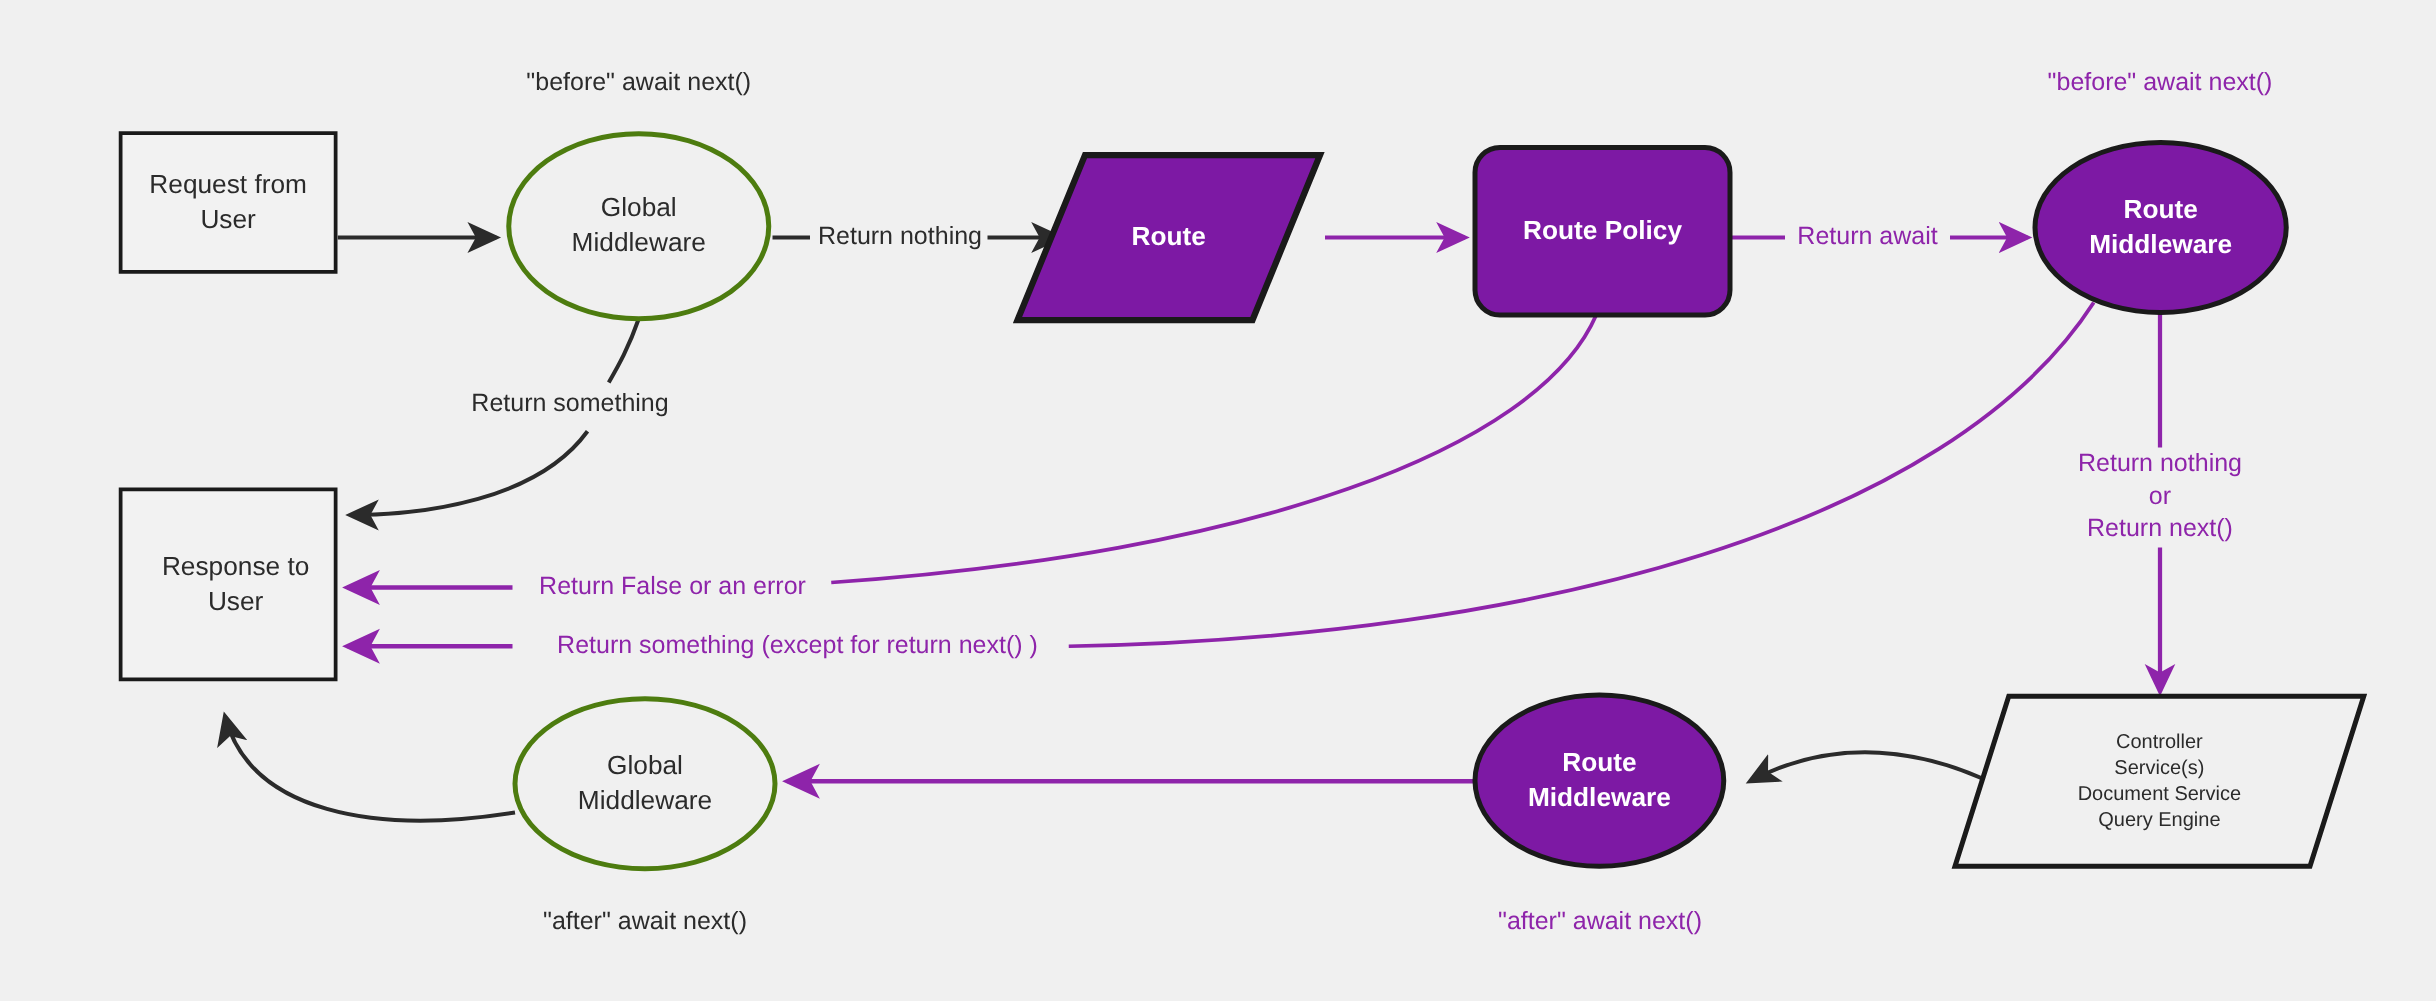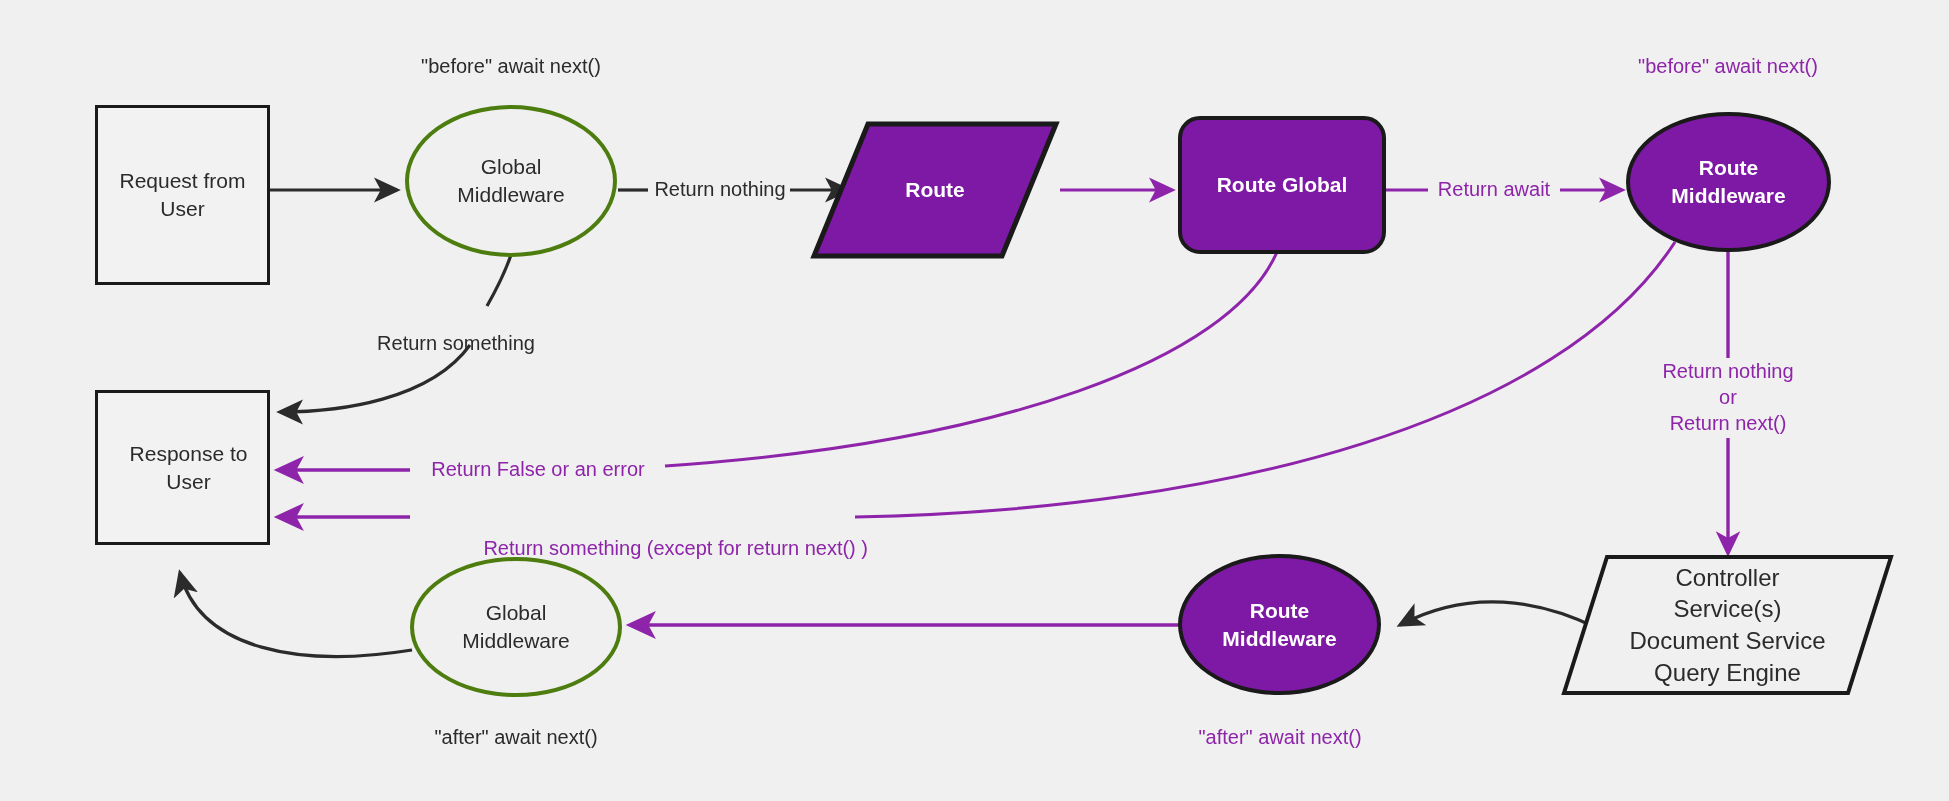--- a/index.html
+++ b/index.html
@@ -87,21 +87,21 @@
     line-height: 1.32;
     white-space: pre-line;
   }
   .para-purple .lbl {
     color: #ffffff;
     font-size: 21px;
     font-weight: bold;
   }
   .para-plain .lbl {
     color: #2b2b2b;
-    font-size: 24px;
+    font-size: 16px;
   }
   
   .elabel {
     position: absolute;
     font-size: 20px;
     line-height: 1.3;
     white-space: pre-line;
     text-align: center;
   }
   .elabel.dark { color: #2b2b2b; }
@@ -147,39 +147,39 @@
     <path d="M 1728 250 L 1728 358" fill="none" stroke="#8e24aa" stroke-width="3.4"></path>
     <path d="M 1728 438 L 1728 553" fill="none" stroke="#8e24aa" stroke-width="3.4" marker-end="url(#ah-purple-lg)"></path>
 
     <path d="M 1597 628 C 1540 600 1470 588 1400 625" fill="none" stroke="#2b2b2b" stroke-width="3.2" marker-end="url(#ah-dark)"></path>
 
     <path d="M 1180 625 L 630 625" fill="none" stroke="#8e24aa" stroke-width="3.6" marker-end="url(#ah-purple)"></path>
 
     <path d="M 412 650 C 300 668 200 650 180 573" fill="none" stroke="#2b2b2b" stroke-width="3.2" marker-end="url(#ah-dark)"></path>
   </svg>
 
-  <div class="node rect-plain" style="left:95px; top:105px; width:175px; height:180px;">
+  <div class="node rect-plain" style="left:95px; top:105px; width:175px; height:114px;">
     <span class="lbl">Request from
 User</span>
   </div>
 
   <div class="node ellipse-plain" style="left:405px; top:105px; width:212px; height:152px;">
     <span class="lbl">Global
 Middleware</span>
   </div>
 
   <div class="para para-purple" style="left:810px; top:120px; width:250px; height:140px;">
     <svg width="250" height="140" viewBox="0 0 250 140">
       <polygon points="58,4 246,4 192,136 4,136" fill="#7d19a4" stroke="#1a1a1a" stroke-width="5" stroke-linejoin="miter"></polygon>
     </svg>
     <span class="lbl">Route</span>
   </div>
 
   <div class="node rrect-purple" style="left:1178px; top:116px; width:208px; height:138px;">
-    <span class="lbl">Route Global</span>
+    <span class="lbl">Route Policy</span>
   </div>
 
   <div class="node ellipse-purple" style="left:1626px; top:112px; width:205px; height:140px;">
     <span class="lbl">Route
 Middleware</span>
   </div>
 
   <div class="node rect-plain" style="left:95px; top:390px; width:175px; height:155px;padding-left:12px;">
     <span class="lbl">Response to
 User</span>
@@ -208,25 +208,25 @@
   <div class="elabel dark" style="left:311px; top:53px; width:400px;">"before" await next()</div>
 
   <div class="elabel purple" style="left:1528px; top:53px; width:400px;">"before" await next()</div>
 
   <div class="elabel dark" style="left:316px; top:724px; width:400px;">"after" await next()</div>
 
   <div class="elabel purple" style="left:1080px; top:724px; width:400px;">"after" await next()</div>
 
   <div class="elabel dark" style="left:640px; top:176px; width:160px;">Return nothing</div>
 
-  <div class="elabel dark" style="left:311px; top:310px; width:290px;margin-top:20px;">Return something</div>
+  <div class="elabel dark" style="left:311px; top:310px; width:290px;">Return something</div>
 
   <div class="elabel purple" style="left:1424px; top:176px; width:140px;">Return await</div>
 
   <div class="elabel purple" style="left:408px; top:456px; width:260px; text-align:center;">Return False or an error</div>
 
-  <div class="elabel purple" style="left:408px; top:503px; width:460px; text-align:right;margin-top:32px;">Return something (except for return next() )</div>
+  <div class="elabel purple" style="left:408px; top:503px; width:460px; text-align:center;">Return something (except for return next() )</div>
 
   <div class="elabel purple" style="left:1578px; top:358px; width:300px;">Return nothing
 or
 Return next()</div>
 
 </div>
 
 </body></html>

